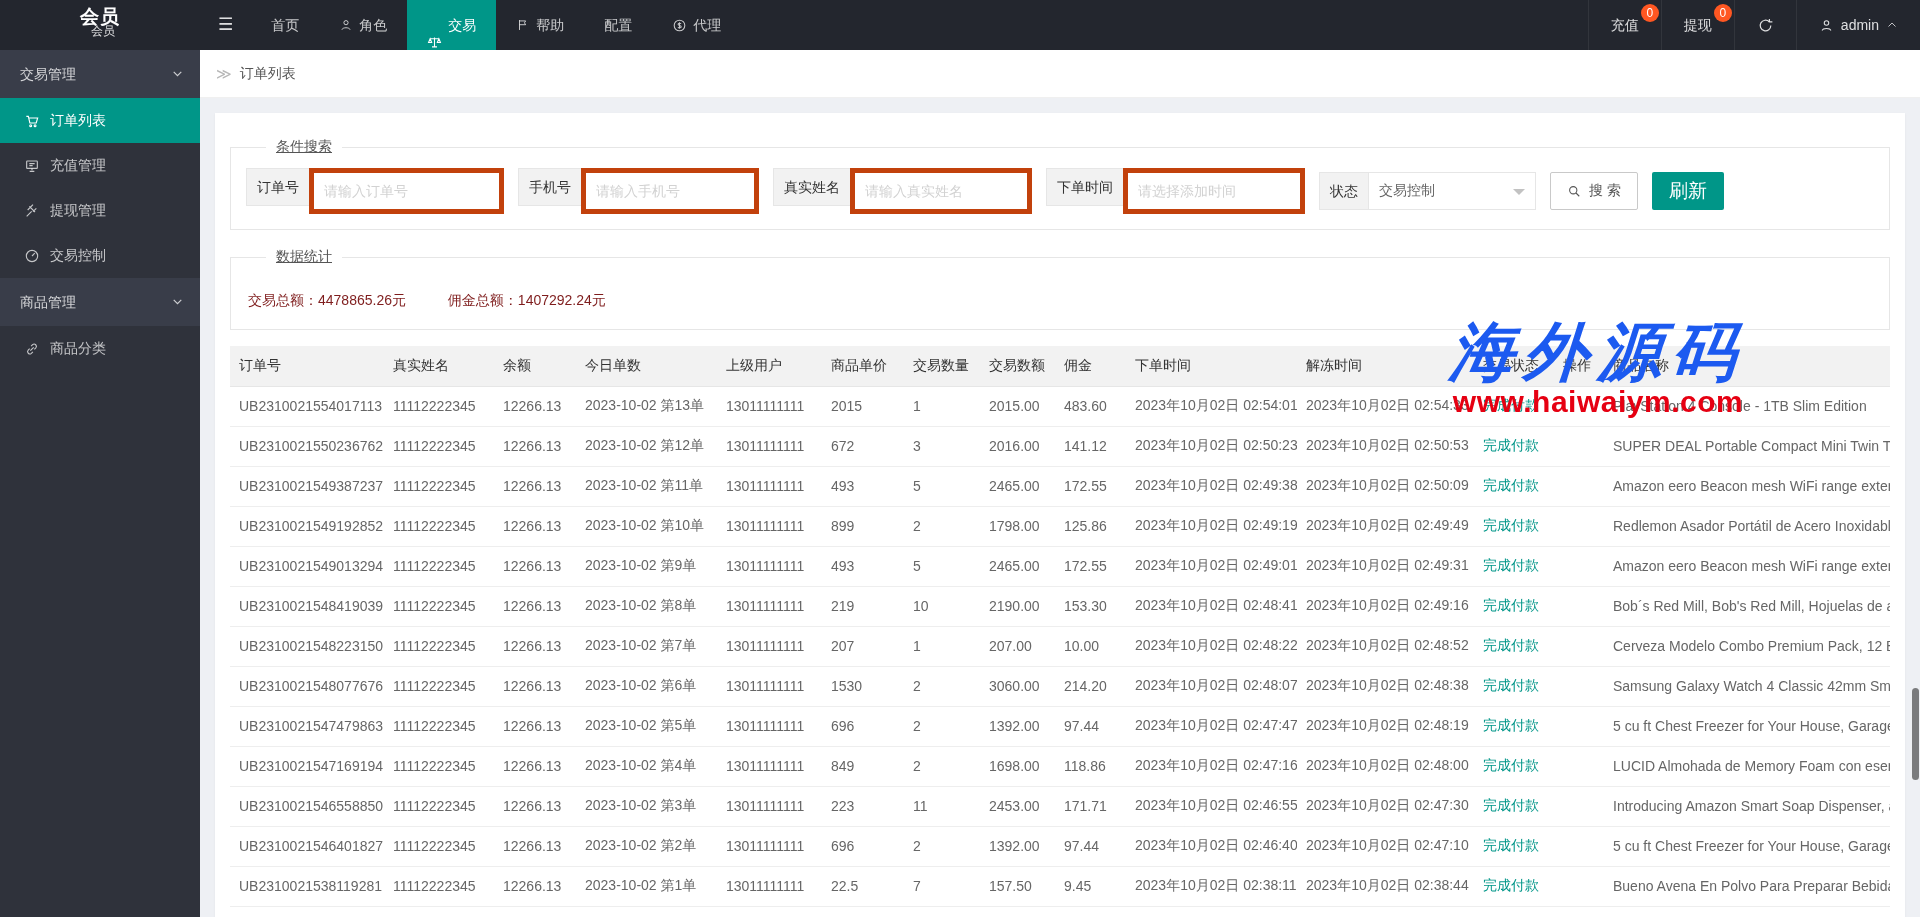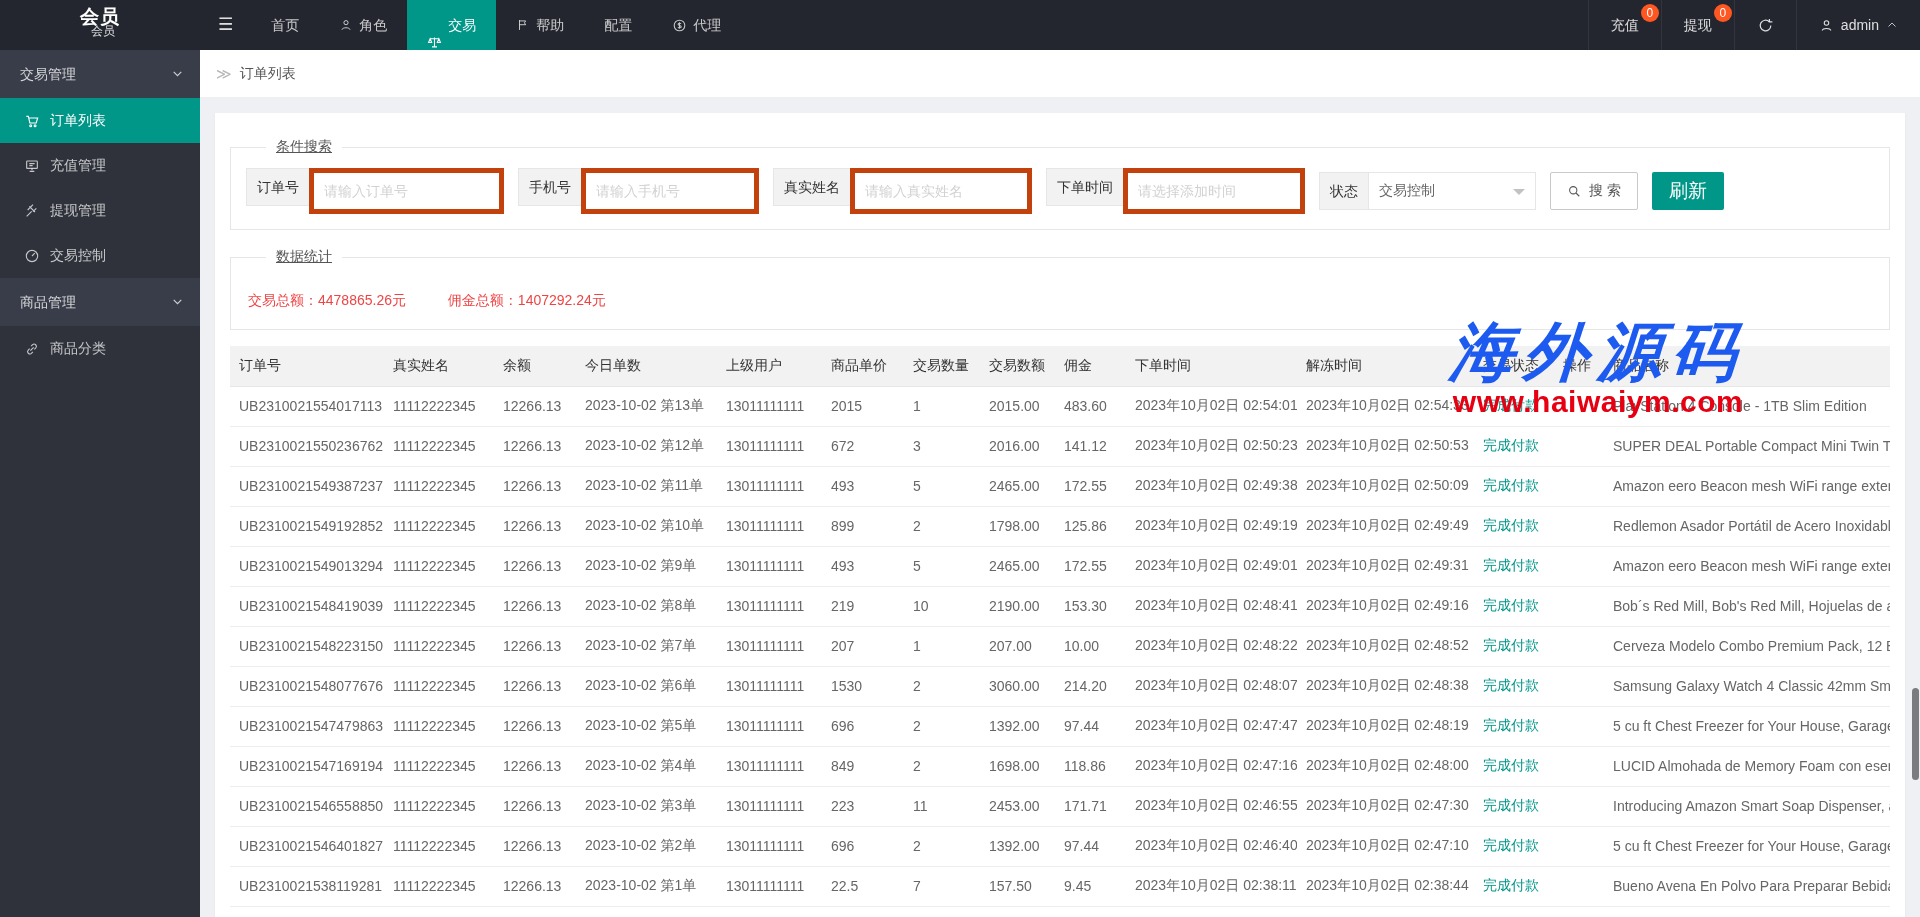--- a/index.html
+++ b/index.html
@@ -45,21 +45,21 @@
   .ig-label { background:#f2f2f2; border:1px solid #e6e6e6; border-right:none; padding:0 10px; height:38px; line-height:36px; font-size:14px; color:#333; white-space:nowrap; }
   .ig-input { border:5px solid #c2410c; height:46px; padding:0 10px; font-size:14px; color:#333; outline:none; font-family:inherit; }
   .ig-input::placeholder { color:#d2d2d2; }
   .w-order { width:195px; } .w-phone { width:178px; } .w-name { width:182px; } .w-time { width:182px; }
   .lay-select { width:168px; height:38px; border:1px solid #e6e6e6; display:flex; align-items:center; padding:0 30px 0 10px; position:relative; color:#666; font-size:14px; background:#fff; cursor:pointer; }
   .lay-select .tri { position:absolute; right:10px; top:16px; width:0; height:0; border:6px dashed transparent; border-top-style:solid; border-top-color:#c2c2c2; }
   .btn-search { display:inline-flex; align-items:center; gap:7px; border:1px solid #c9c9c9; background:#fff; height:38px; padding:0 16px; color:#555; border-radius:2px; font-size:14px; cursor:pointer; font-family:inherit; }
   .btn-search svg { stroke:#555; fill:none; stroke-width:1.7; }
   .btn-refresh { border:none; background:#009688; height:38px; padding:0 17px; color:#fff; border-radius:2px; font-size:19px; cursor:pointer; font-family:inherit; }
 
-  .stats-line { padding:14px 2px 4px; font-size:14px; color:#ef4444; }
+  .stats-line { padding:14px 2px 4px; font-size:14px; color:#7f1d1d; }
   .stats-line .stat { margin-right:38px; }
 
   
   .table-wrap { margin-top:16px; overflow:hidden; }
   table.orders { width:100%; border-collapse:collapse; table-layout:fixed; }
   .orders th { background:#f2f2f2; color:#333; font-weight:400; height:40px; font-size:14px; text-align:left; padding:0 9px; white-space:nowrap; overflow:hidden; border-bottom:1px solid #e6e6e6; }
   .orders td { color:#666; height:40px; font-size:14px; text-align:left; padding:0 9px; white-space:nowrap; overflow:hidden; border-bottom:1px solid #eeeeee; }
   .orders td.status { color:#009688; }
 
   

